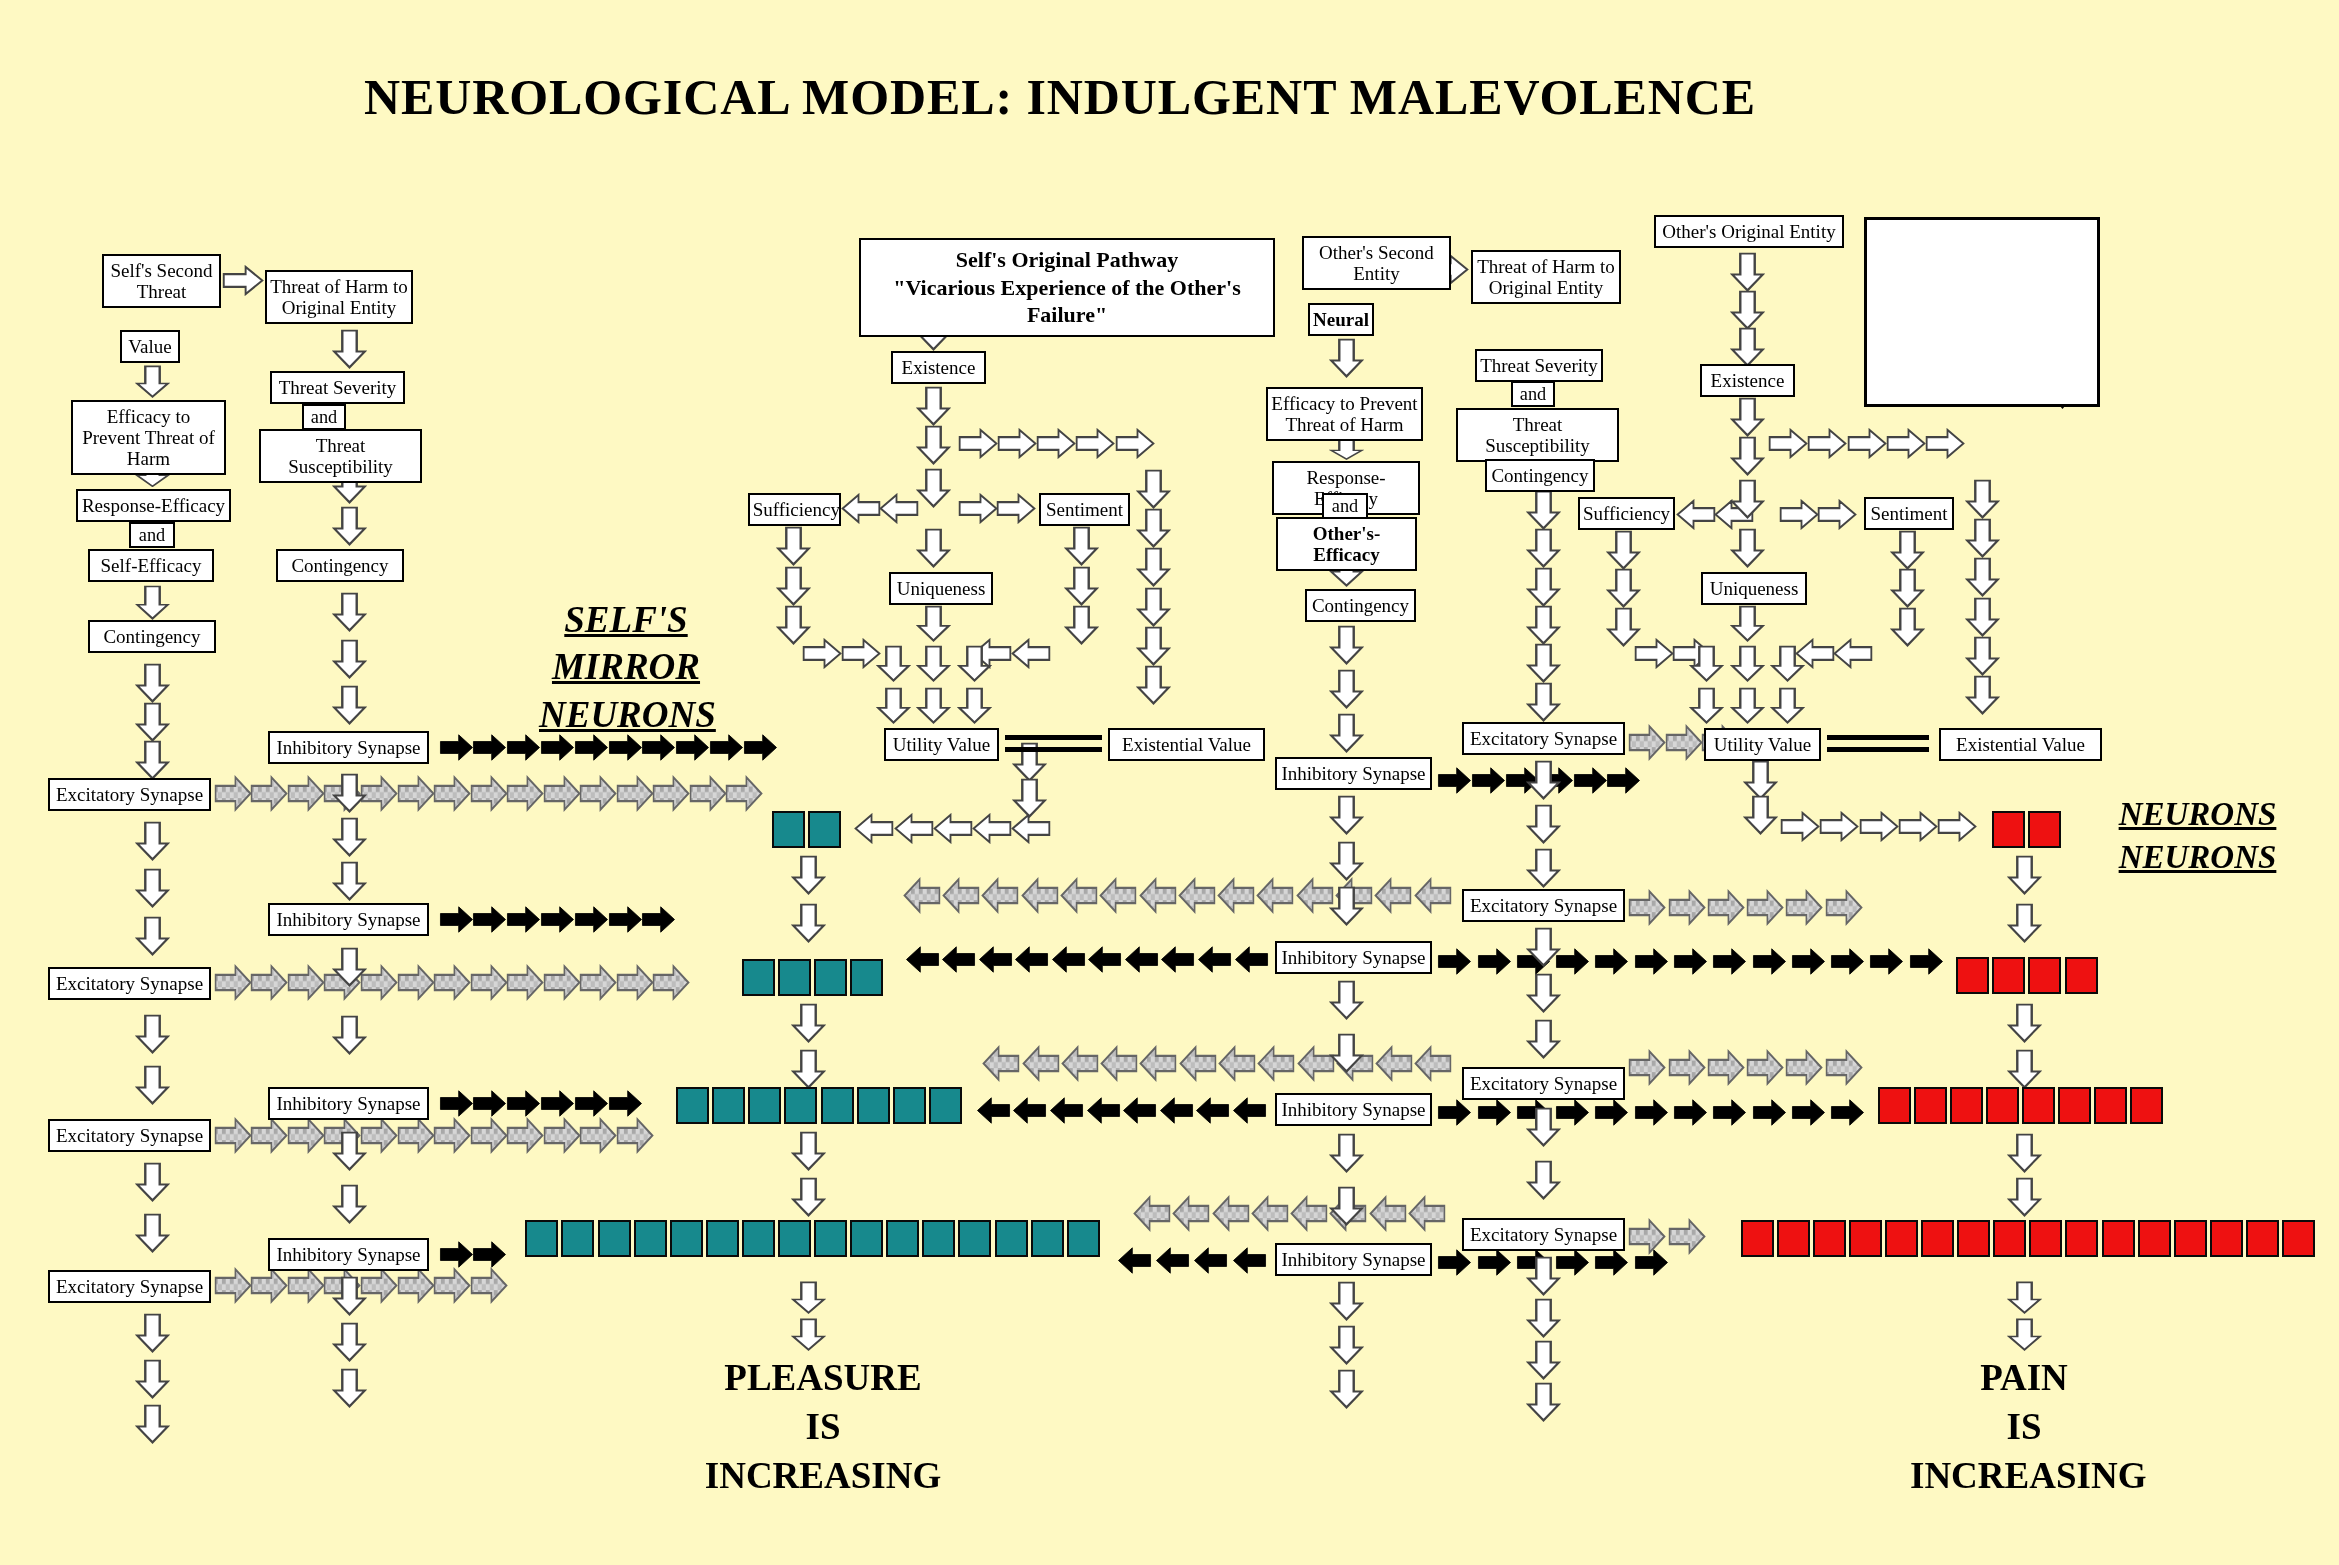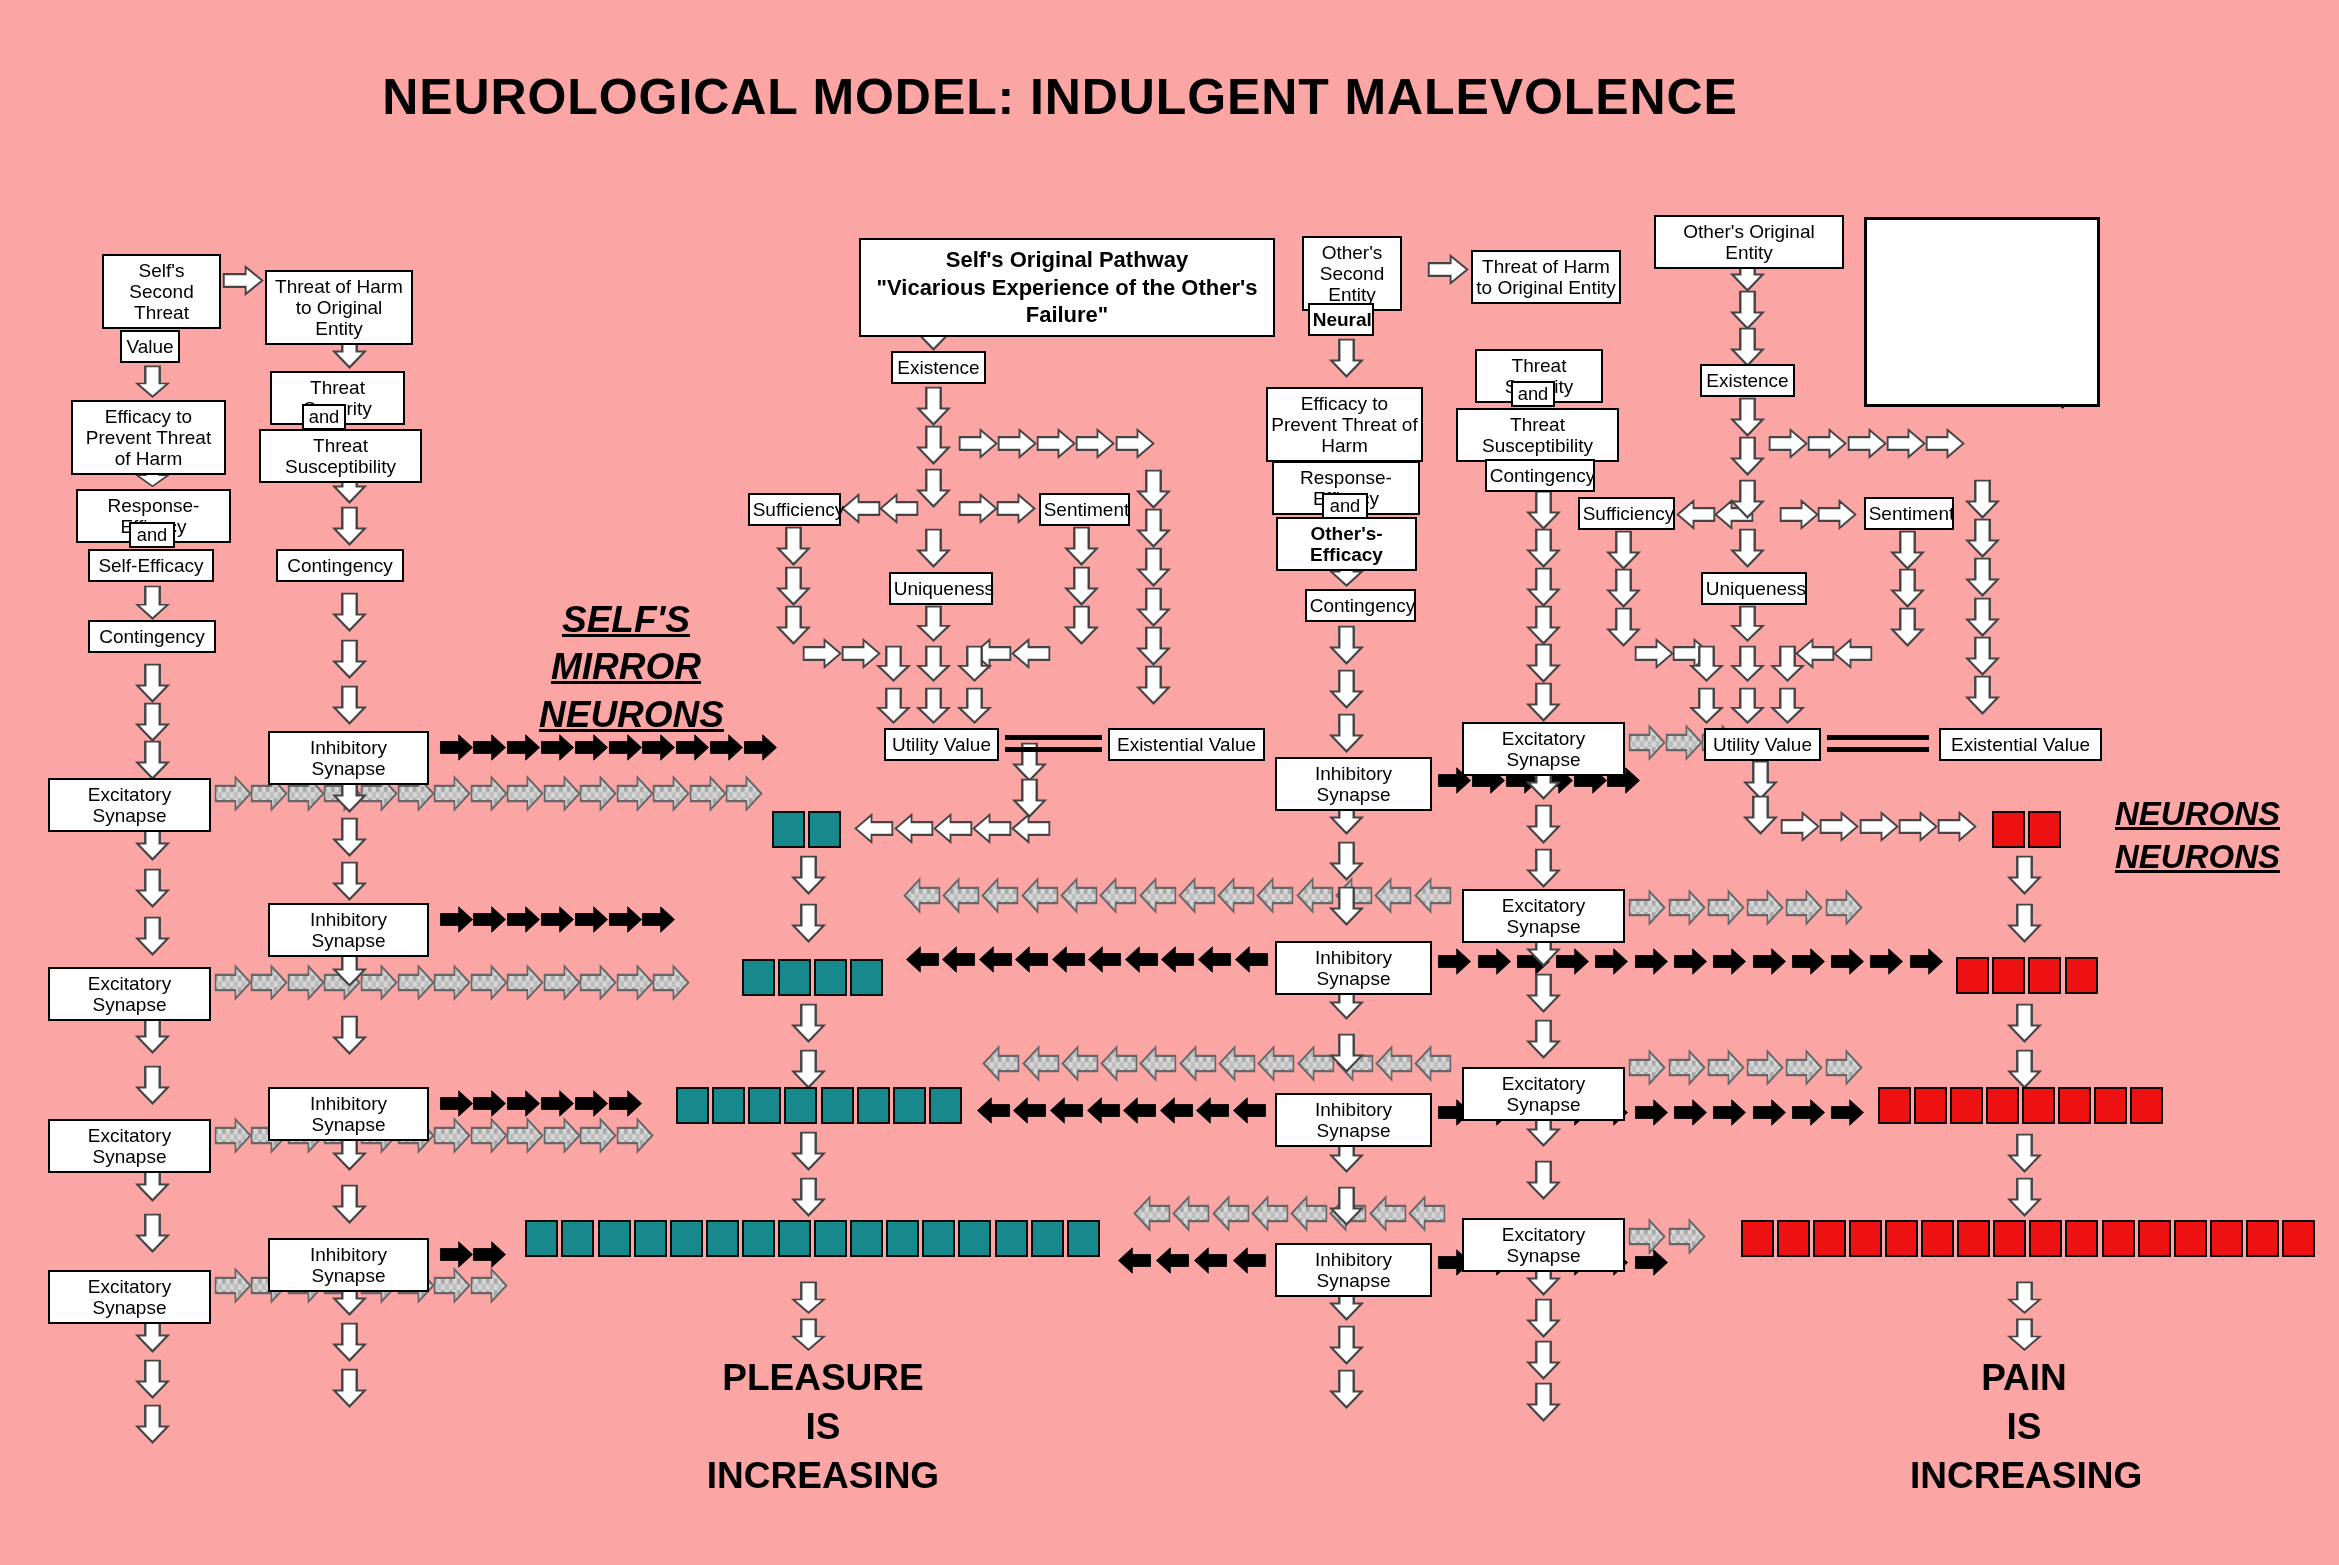--- a/index.html
+++ b/index.html
@@ -1,17 +1,17 @@
 <!DOCTYPE html>
 <html style="font-size:14.6px"><head>
 <meta charset="utf-8">
 <style>
   html,body{margin:0;padding:0;background:#fff;}
-  #stage{position:relative;width:2339px;height:1565px;background:#fca5a5;overflow:hidden;
-         font-family:Liberation Sans, sans-serif;color:#000;}
+  #stage{position:relative;width:2339px;height:1565px;background:#fef9c3;overflow:hidden;
+         font-family:Liberation Serif, serif;color:#000;}
   .ttl{position:absolute;left:0;top:68px;width:2120px;text-align:center;
        font-size:50px;font-weight:bold;letter-spacing:0.9px;}
   .bx{position:absolute;box-sizing:border-box;background:#fff;border:2.7px solid #000;
       text-align:center;font-size:19px;line-height:1.12;padding:3.7px 2.7px;z-index:3;}
   .bx.bold{font-weight:bold;}
   .bx.sm{padding:0.9px 3.7px;font-size:18.3px;}
   .bx.big{font-size:22px;font-weight:bold;padding:6.4px 3.7px;line-height:1.25;}
   .ann{position:absolute;z-index:3;text-align:center;font-weight:bold;}
   .ann.it{font-style:italic;}
   .ann div{display:block;}
@@ -69,21 +69,21 @@
   </div>
   <div class="bx" style="left:891px;top:351px;width:95px">Existence</div>
   <div class="bx" style="left:748px;top:493px;width:93px">Sufficiency</div>
   <div class="bx" style="left:1039px;top:493px;width:91px">Sentiment</div>
   <div class="bx" style="left:889px;top:572px;width:104px">Uniqueness</div>
   <div class="bx" style="left:884px;top:728px;width:115px">Utility Value</div>
   <div class="eq" style="left:1005px;top:735px;width:97px"></div>
   <div class="eq" style="left:1005px;top:747px;width:97px"></div>
   <div class="bx" style="left:1108px;top:728px;width:157px">Existential Value</div>
 
-  <div class="bx" style="left:1302px;top:236px;width:100px">Other's Second Entity</div>
+  <div class="bx" style="left:1302px;top:236px;width:149px">Other's Second Entity</div>
   <div class="bx" style="left:1471px;top:250px;width:150px">Threat of Harm to Original Entity</div>
   <div class="bx bold" style="left:1308px;top:303px;width:66px">Neural</div>
   <div class="bx" style="left:1266px;top:387px;width:157px">Efficacy to Prevent Threat of Harm</div>
   <div class="bx" style="left:1272px;top:461px;width:148px">Response-Efficacy</div>
   <div class="bx sm" style="left:1322px;top:493px;width:46px">and</div>
   <div class="bx bold" style="left:1276px;top:517px;width:141px">Other's-Efficacy</div>
   <div class="bx" style="left:1305px;top:589px;width:111px">Contingency</div>
   <div class="bx" style="left:1475px;top:349px;width:128px">Threat Severity</div>
   <div class="bx sm" style="left:1511px;top:381px;width:44px">and</div>
   <div class="bx" style="left:1456px;top:408px;width:163px">Threat Susceptibility</div>

